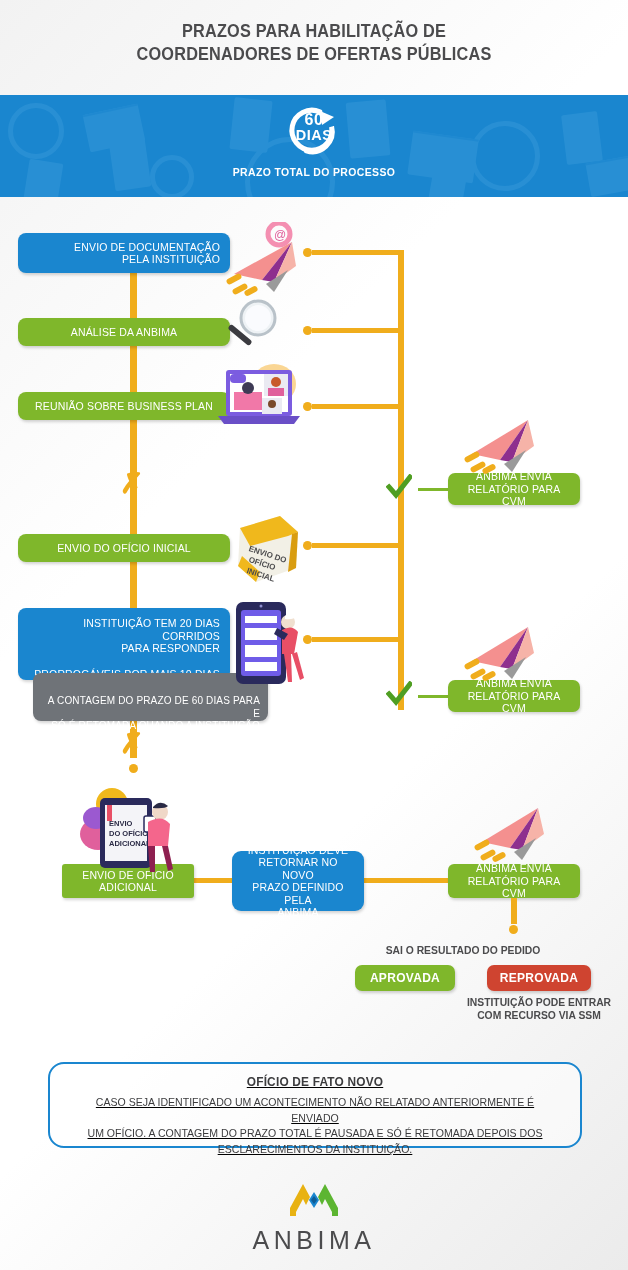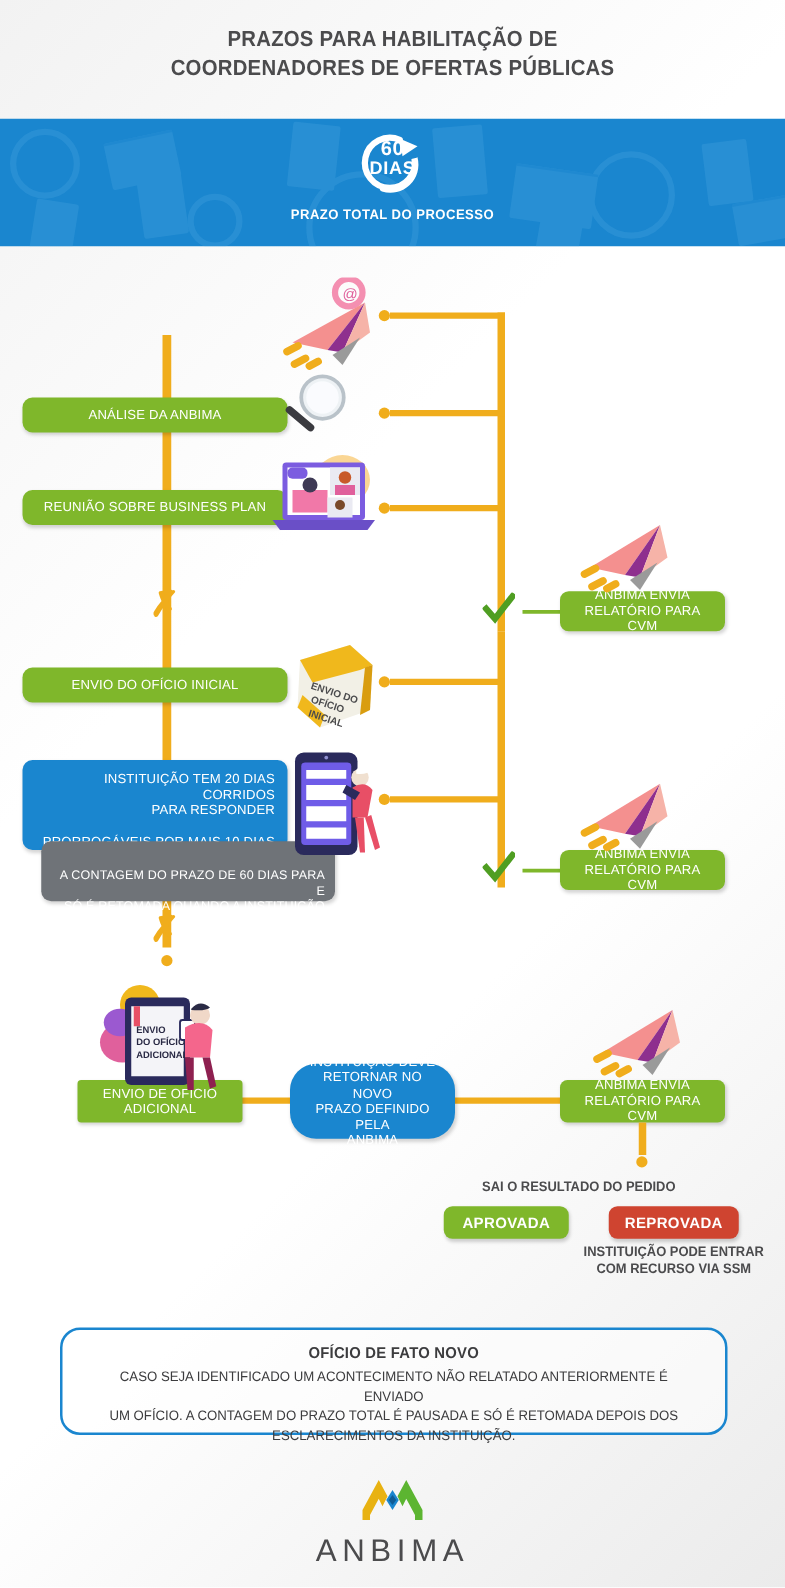--- a/index.html
+++ b/index.html
@@ -114,21 +114,21 @@
     display: flex; align-items: center; justify-content: center;
     border-radius: 7px; letter-spacing: .3px;
     box-shadow: 1px 2px 3px rgba(0,0,0,.18);
   }
   .pill.green { background: #7fb72b; }
   .pill.red   { background: #cf4430; }
 
   
   .note {
     position: absolute; left: 48px; top: 1062px; width: 534px; height: 86px;
-    border: 2px solid #1a86cf; border-radius: 16px; background: rgba(255,255,255,.55);
+    border: 2px solid #1a86cf; border-radius: 16px; background: rgba(255,255,255,.55); text-decoration: underline;
   }
   .note-title {
     text-align: center; color: #3c3c3e; font-weight: bold; font-size: 12.5px;
     margin-top: 11px; letter-spacing: .2px; transform: scaleX(.95);
   }
   .note-body {
     text-align: center; color: #3c3c3e; font-size: 11px; line-height: 15.5px;
     margin-top: 6px; padding: 0 12px; transform: scaleX(.96);
   }
 
@@ -206,20 +206,26 @@
   <div class="ol" style="left:398px;top:505px;width:6px;height:205px;"></div>
   <div class="ol" style="left:312px;top:543px;width:92px;height:5px;"></div>
   <div class="ol" style="left:312px;top:637px;width:92px;height:5px;"></div>
   <div class="dot" style="left:303px;top:541px;"></div>
   <div class="dot" style="left:303px;top:635px;"></div>
   <div class="gline" style="left:418px;top:695px;width:40px;"></div>
   <svg class="check" style="left:386px;top:681px;" viewBox="0 0 26 26">
     <path d="M3 13 L10 21 L24 3" fill="none" stroke="#4f9e22" stroke-width="5" stroke-linecap="square"></path>
   </svg>
 
+  <div class="box blue r-tab" style="left:18px;top:233px;width:212px;height:40px;border-radius:8px 8px 8px 8px;">
+    <div class="box-txt ta-r">
+      <div>ENVIO DE DOCUMENTAÇÃO</div>
+      <div>PELA INSTITUIÇÃO</div>
+    </div>
+  </div>
 
   <div class="box green r-tab" style="left:18px;top:318px;width:212px;height:28px;border-radius:8px;">
     <div class="box-txt ta-c">
       <div>ANÁLISE DA ANBIMA</div>
     </div>
   </div>
 
   <div class="box green r-tab" style="left:18px;top:392px;width:212px;height:28px;border-radius:8px;">
     <div class="box-txt ta-c">
       <div>REUNIÃO SOBRE BUSINESS PLAN</div>
@@ -265,21 +271,21 @@
   <div class="ol" style="left:178px;top:878px;width:68px;height:5px;"></div>
   <div class="ol" style="left:358px;top:878px;width:98px;height:5px;"></div>
 
   <div class="box green" style="left:62px;top:864px;width:132px;height:34px;border-radius:3px;">
     <div class="box-txt ta-c">
       <div>ENVIO DE OFÍCIO</div>
       <div>ADICIONAL</div>
     </div>
   </div>
 
-  <div class="box blue" style="left:232px;top:851px;width:132px;height:60px;border-radius:21px;">
+  <div class="box blue" style="left:232px;top:851px;width:132px;height:60px;border-radius:9px;">
     <div class="box-txt ta-c">
       <div>INSTITUIÇÃO DEVE</div>
       <div>RETORNAR NO NOVO</div>
       <div>PRAZO DEFINIDO PELA</div>
       <div>ANBIMA</div>
     </div>
   </div>
 
   <div class="box green" style="left:448px;top:864px;width:132px;height:34px;border-radius:6px;">
     <div class="box-txt ta-c">

